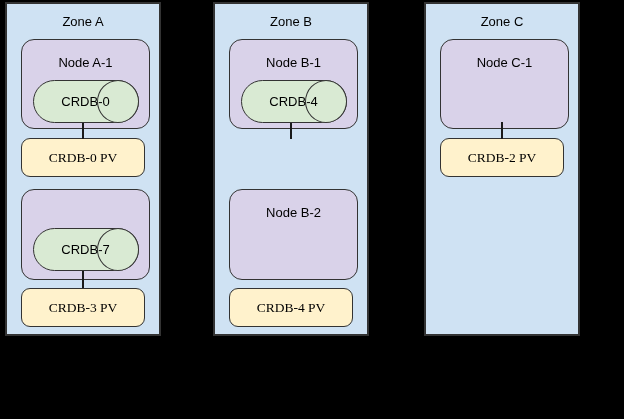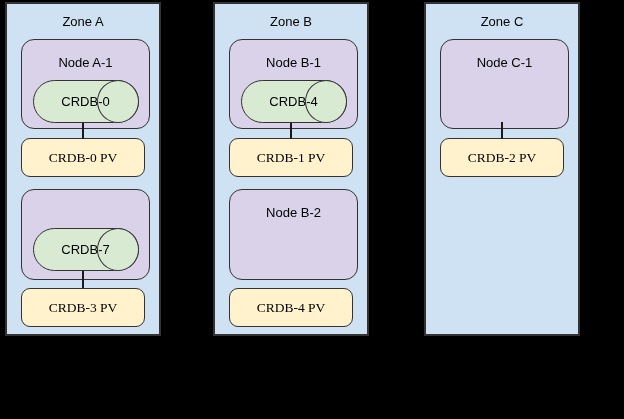--- a/index.html
+++ b/index.html
@@ -97,23 +97,20 @@
     <div class="zone-title">Zone B</div>
 
     <div class="node row1">
       <div class="node-title">Node B-1</div>
       <div class="cyl">
         <span class="cyl-cap"></span>
         <span class="cyl-label">CRDB-4</span>
       </div>
     </div>
     <div class="connector row1"></div>
-    <div class="pv row1">
-      <span>CRDB-1 PV</span>
-    </div>
 
     <div class="node row2">
       <div class="node-title">Node B-2</div>
     </div>
     <div class="pv row2">
       <span>CRDB-4 PV</span>
     </div>
   </section>
 
   <section class="zone zone-c">

